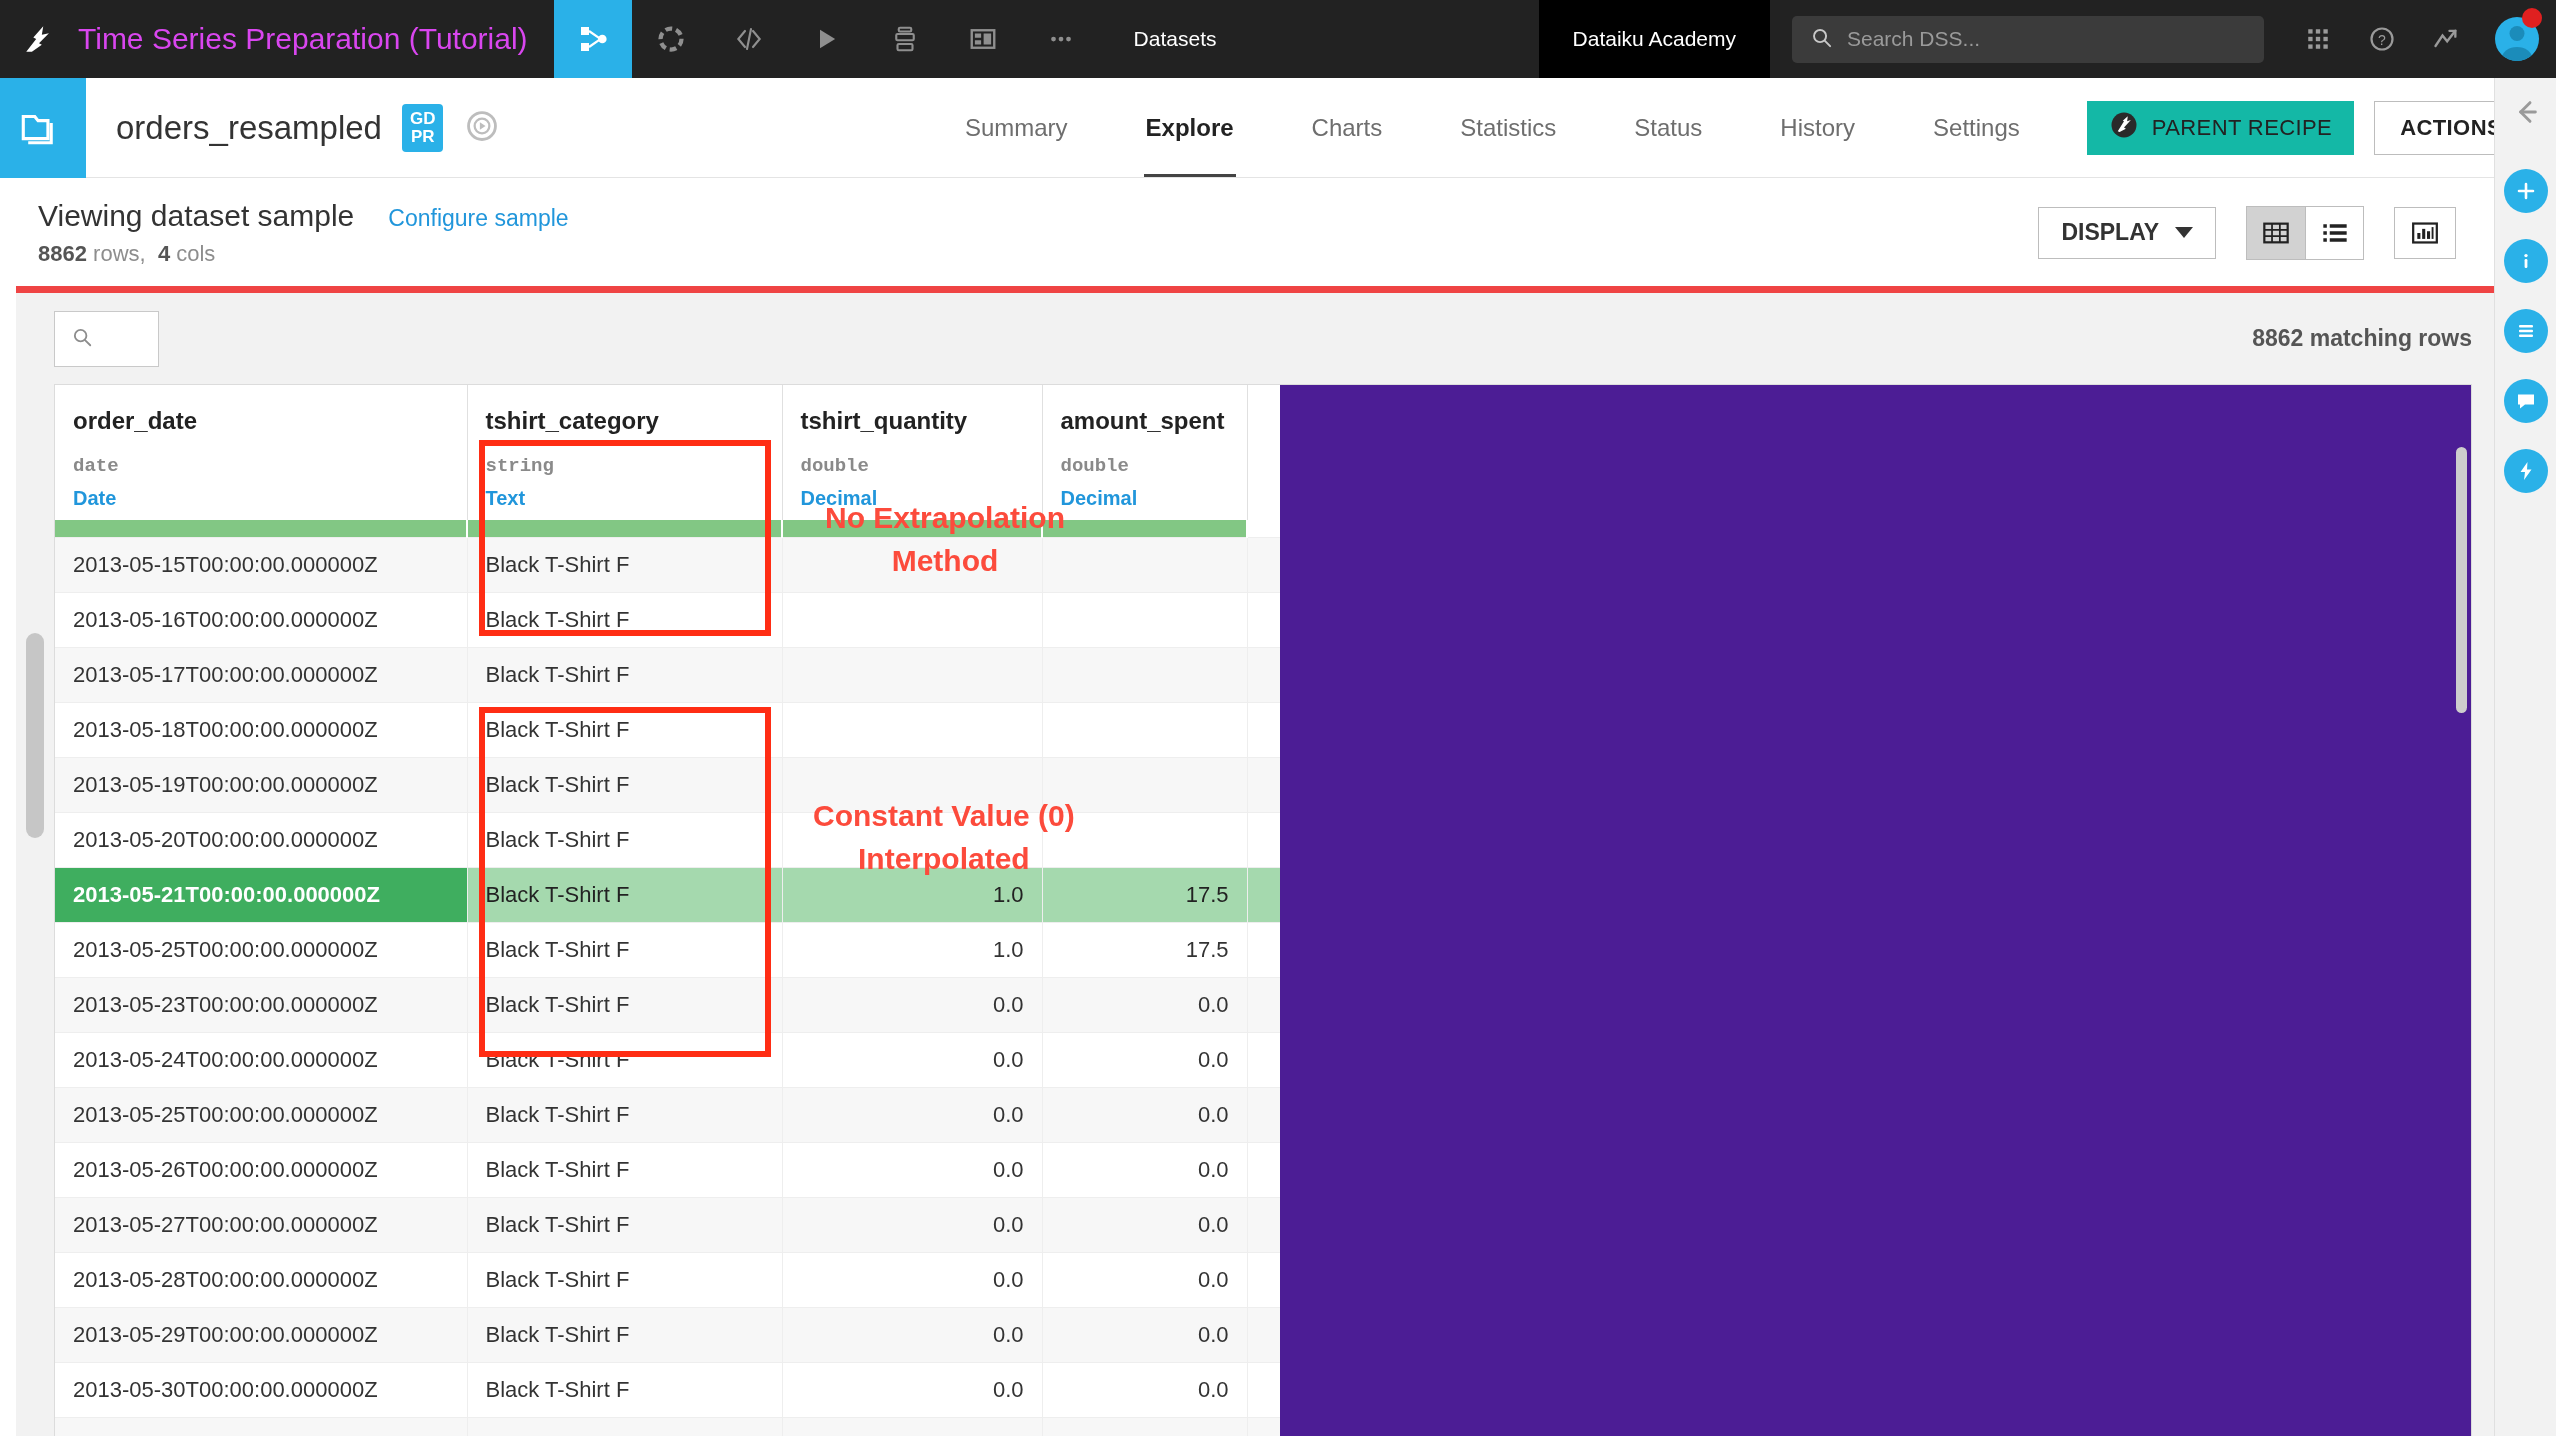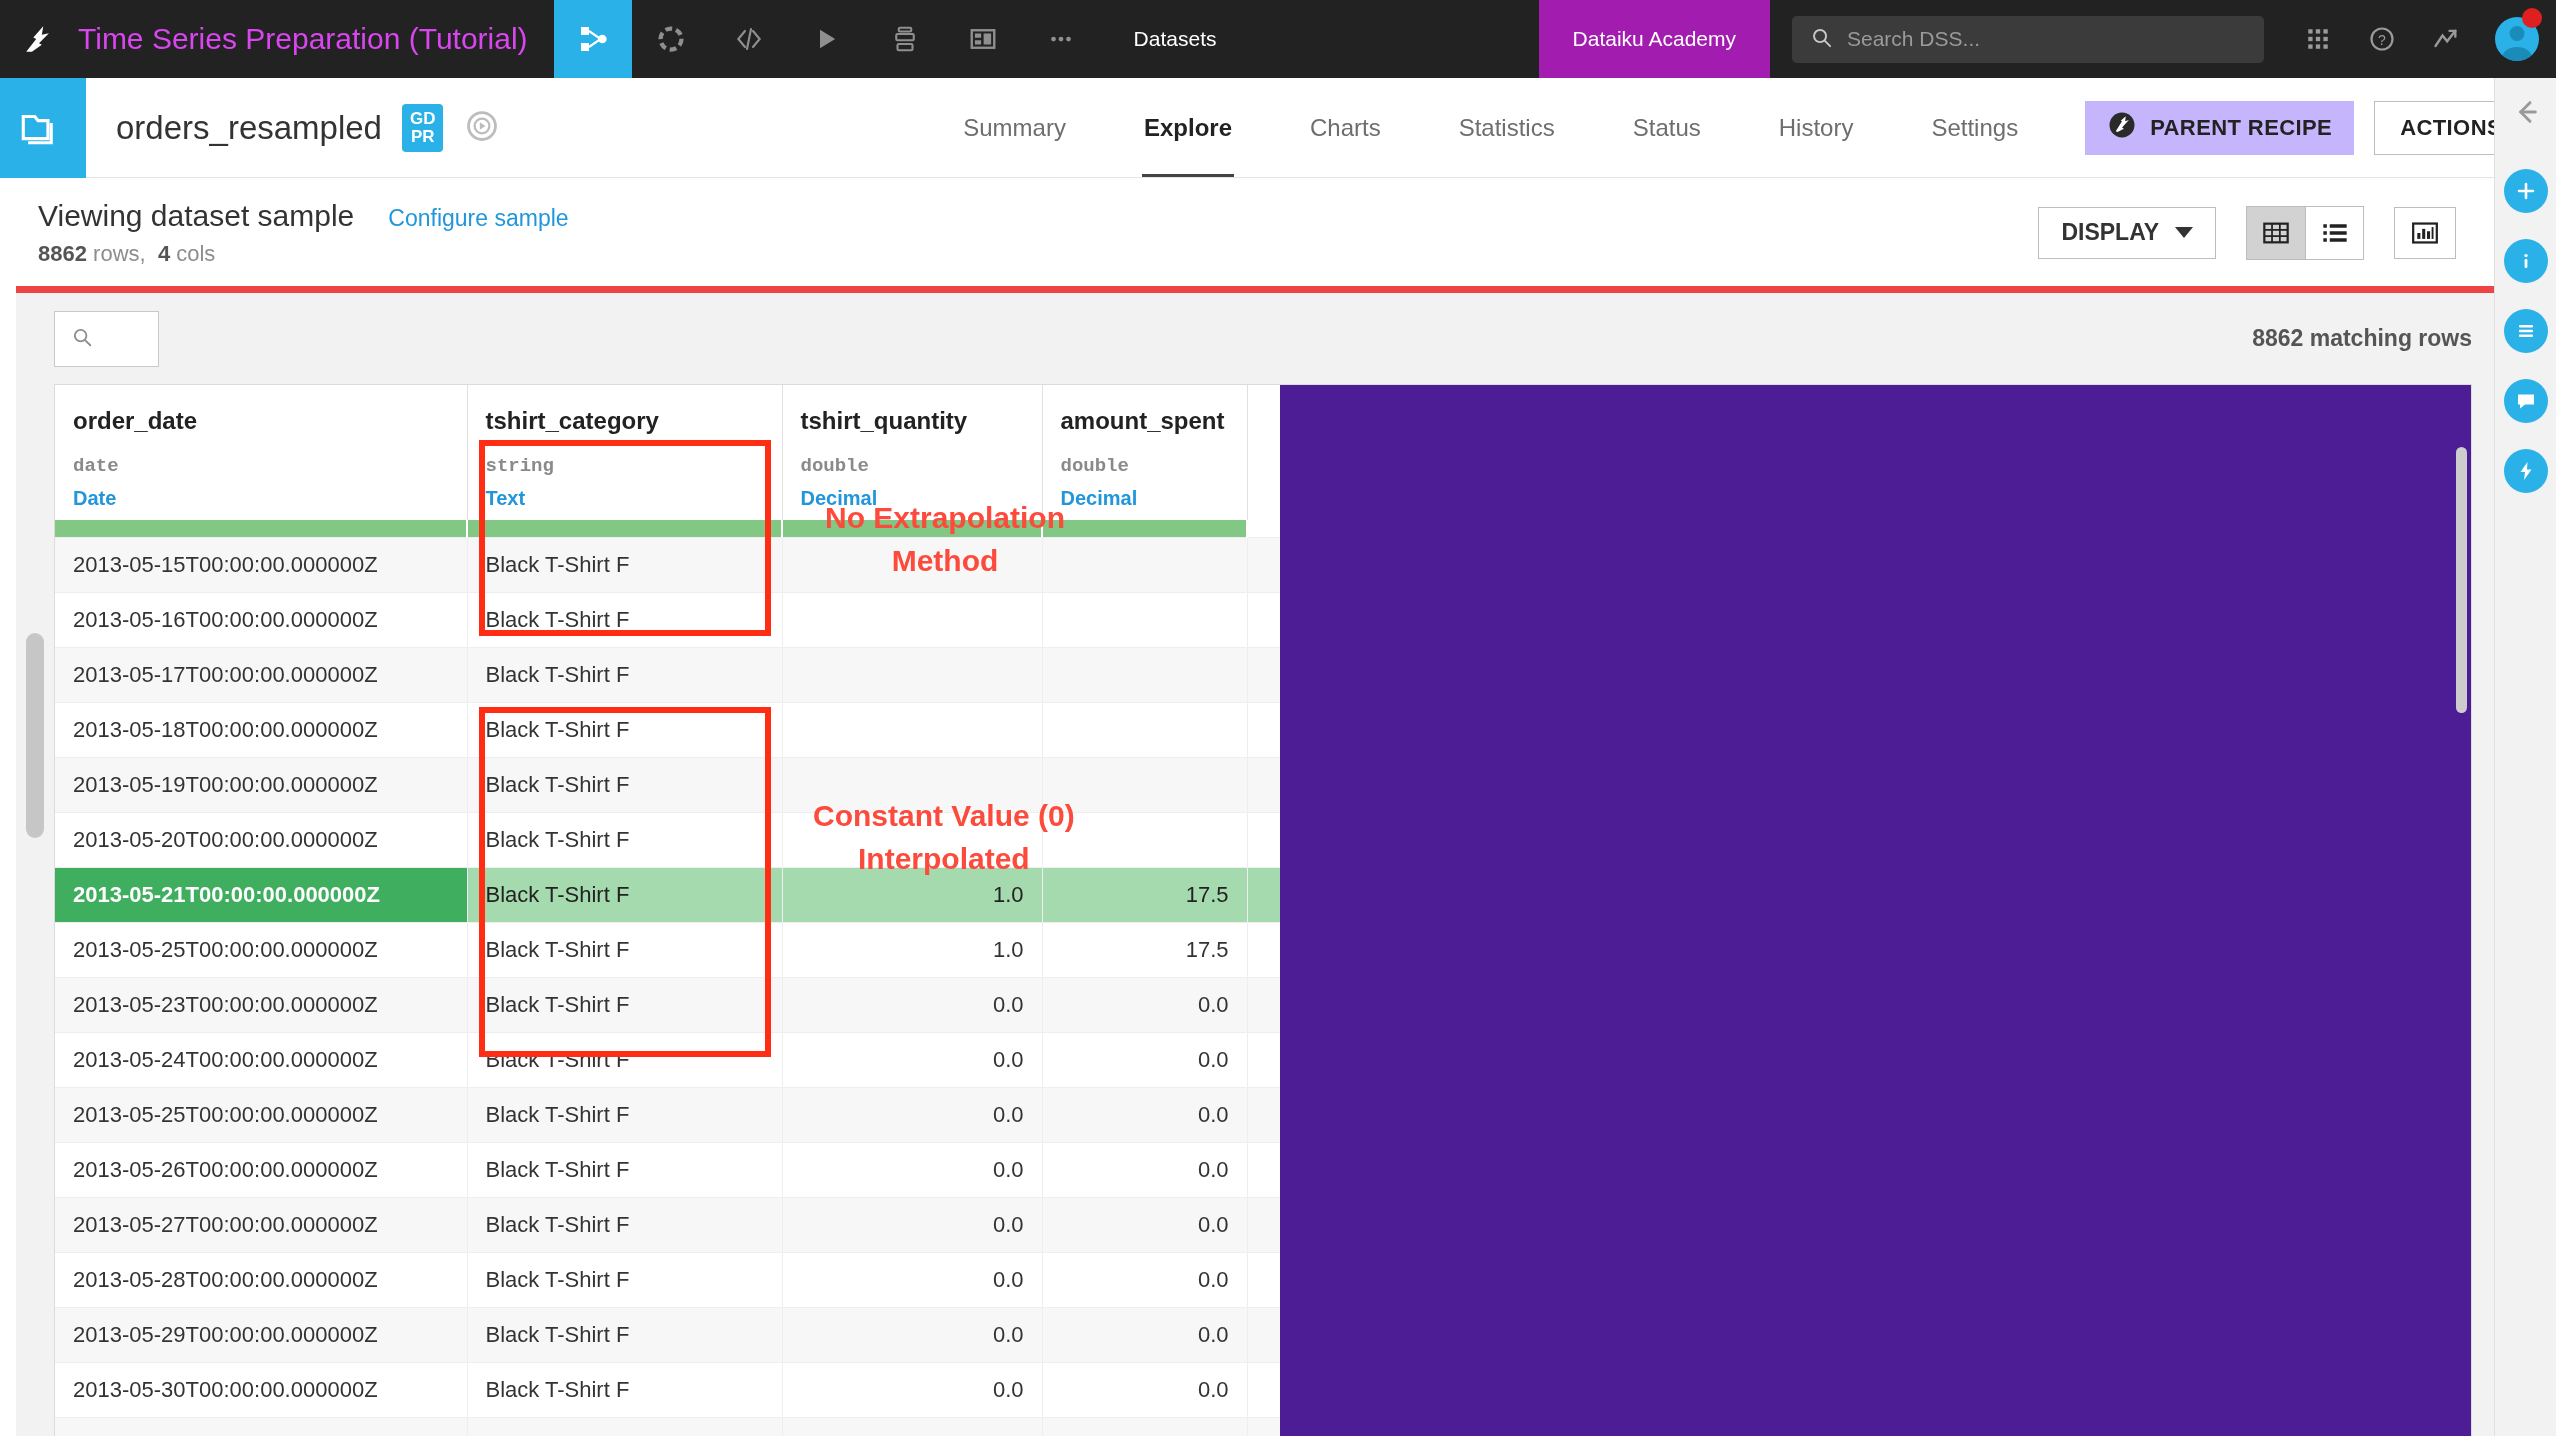--- a/index.html
+++ b/index.html
@@ -30,21 +30,21 @@
     cursor: pointer;
   }
   .nav-icon-cell.active { background: #2ab1e8; }
   .nav-text-cell {
     display: flex; align-items: center; justify-content: center;
     padding: 0 34px; color: #ffffff; font-size: 21px; cursor: pointer;
   }
   .nav-right { margin-left: auto; display: flex; align-items: stretch; }
   .academy-cell {
     display: flex; align-items: center; padding: 0 34px;
-    background: #a21caf; color: #ffffff; font-size: 21px; cursor: pointer;
+    background: #000000; color: #ffffff; font-size: 21px; cursor: pointer;
   }
   .search-wrap { display: flex; align-items: center; padding: 0 22px; }
   .search-box {
     display: flex; align-items: center; gap: 14px;
     width: 472px; height: 47px; background: #3b3b3b; border-radius: 5px;
     padding: 0 18px; cursor: text;
   }
   .search-box .sph { color: #9a9a9a; font-size: 21px; }
   .icon-sq { width: 64px; display: flex; align-items: center; justify-content: center; cursor: pointer; }
   .avatar-cell { width: 78px; display: flex; align-items: center; justify-content: center; position: relative; cursor: pointer; }
@@ -93,22 +93,22 @@
     line-height: 98px; cursor: pointer; position: relative; white-space: nowrap;
   }
   .dstab.active { color: #222222; font-weight: bold; }
   .dstab.active::after {
     content: ""; position: absolute; left: 25px; right: 25px; bottom: 0;
     height: 3px; background: #444444;
   }
   #dsactions { display: flex; align-items: center; gap: 20px; margin-left: 40px; margin-right: 28px; }
   .btn-parent-recipe {
     display: flex; align-items: center; gap: 13px;
-    background: #c4b5fd; color: #222222;
-    font-size: 22px; font-weight: bold; letter-spacing: .4px;
+    background: #14b8a6; color: #222222;
+    font-size: 22px; font-weight: normal; letter-spacing: .4px;
     padding: 0 22px; height: 54px; cursor: pointer;
   }
   .btn-actions {
     display: flex; align-items: center; justify-content: center;
     border: 1px solid #bdbdbd; background: #ffffff; color: #222222;
     font-size: 22px; font-weight: bold; letter-spacing: .4px;
     padding: 0 25px; height: 54px; cursor: pointer;
   }
 
   

